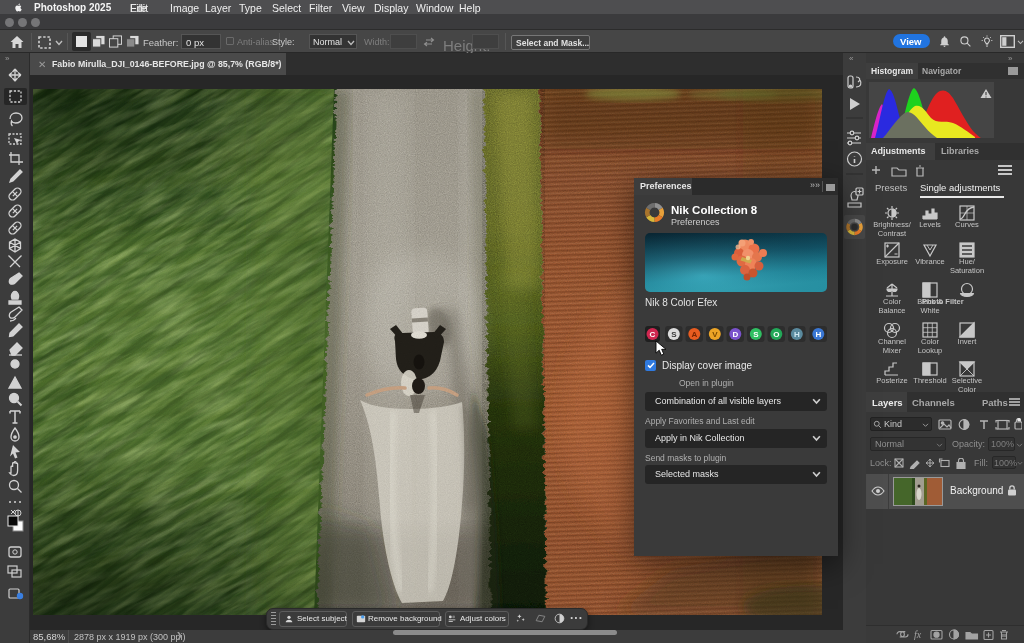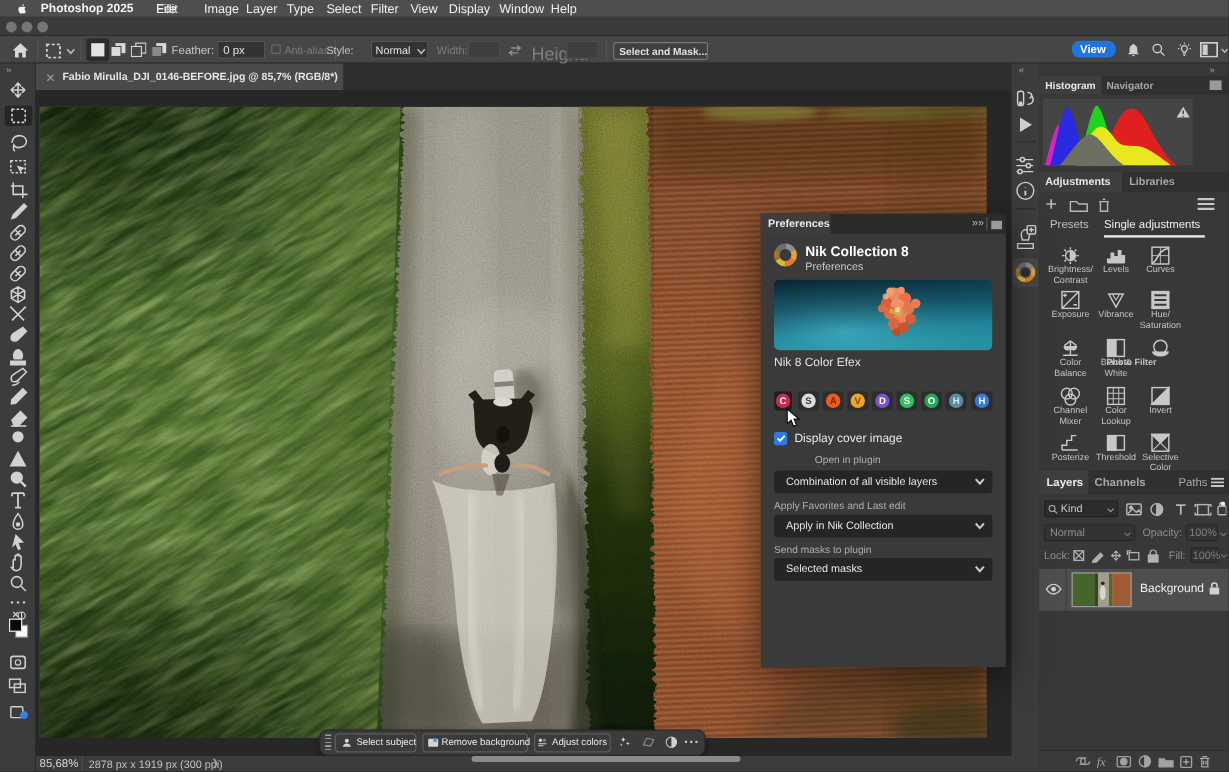--- a/index.html
+++ b/index.html
@@ -592,21 +592,21 @@
   <div class="abs" style="left:907px;top:338px;width:46px;text-align:center;font-size:7.5px;line-height:8.5px;color:#c4c4c4;">Color<br>Lookup</div>
   <div class="abs" style="left:944px;top:338px;width:46px;text-align:center;font-size:7.5px;line-height:8.5px;color:#c4c4c4;">Invert</div>
   <div class="abs" style="left:869px;top:377px;width:46px;text-align:center;font-size:7.5px;line-height:8.5px;color:#c4c4c4;">Posterize</div>
   <div class="abs" style="left:907px;top:377px;width:46px;text-align:center;font-size:7.5px;line-height:8.5px;color:#c4c4c4;">Threshold</div>
   <div class="abs" style="left:944px;top:377px;width:46px;text-align:center;font-size:7.5px;line-height:8.5px;color:#c4c4c4;">Selective<br>Color</div>
 
   <div class="abs" style="left:866px;top:392px;width:158px;height:20px;background:#303030;"></div>
   <div class="abs" style="left:866px;top:392px;width:41px;height:20px;background:#3e3e3e;"></div>
   <div class="abs" style="left:872px;top:397px;font-size:9.5px;font-weight:bold;color:#ececec;">Layers</div>
   <div class="abs" style="left:912px;top:397px;font-size:9.5px;font-weight:bold;color:#a8a8a8;">Channels</div>
-  <div class="abs" style="left:962px;top:397px;font-size:9.5px;font-weight:normal;color:#a8a8a8;padding-left:20px;">Paths</div>
+  <div class="abs" style="left:962px;top:397px;font-size:9.5px;font-weight:bold;color:#a8a8a8;padding-left:20px;">Paths</div>
   <svg class="abs" style="left:1009px;top:398px;" width="11" height="9" viewBox="0 0 11 9">
       <path d="M0 1 h11 M0 4 h11 M0 7 h11" stroke="#c8c8c8" stroke-width="1.6"></path>
     </svg>
   <div class="abs" style="left:866px;top:412px;width:158px;height:231px;background:#383838;"></div>
 
   <div class="abs" style="left:870px;top:417px;width:62px;height:14px;background:#2c2c2c;border:1px solid #222;border-radius:2px;"></div>
   <svg class="abs" style="left:873px;top:420px;" width="9" height="9" viewBox="0 0 24 24">
       <circle cx="10" cy="10" r="6.5" fill="none" stroke="#b0b0b0" stroke-width="2.4"></circle>
       <path d="M15 15 L21 21" stroke="#b0b0b0" stroke-width="2.4"></path>
     </svg>

